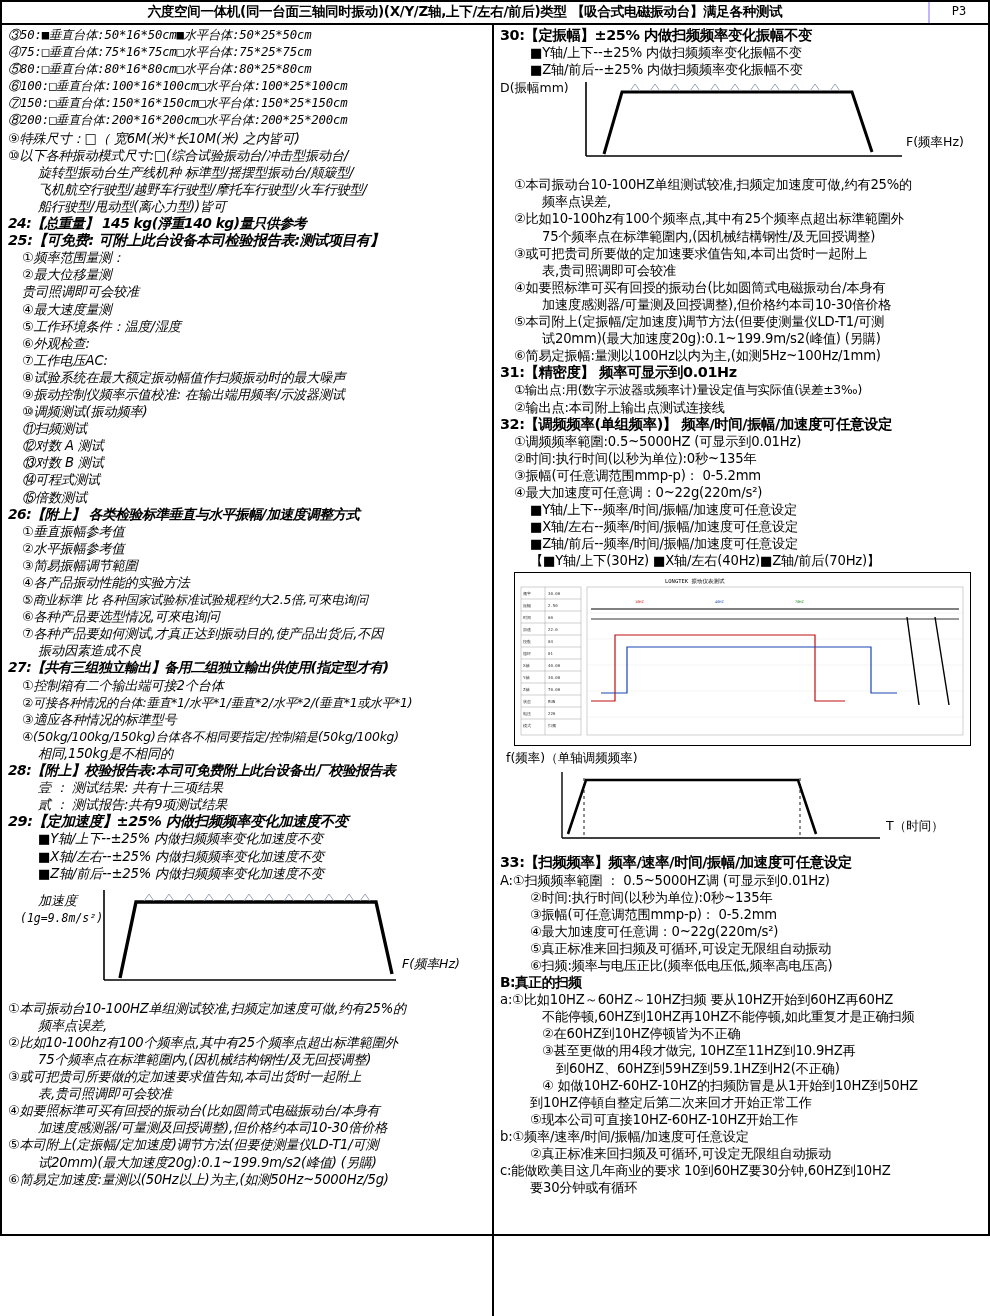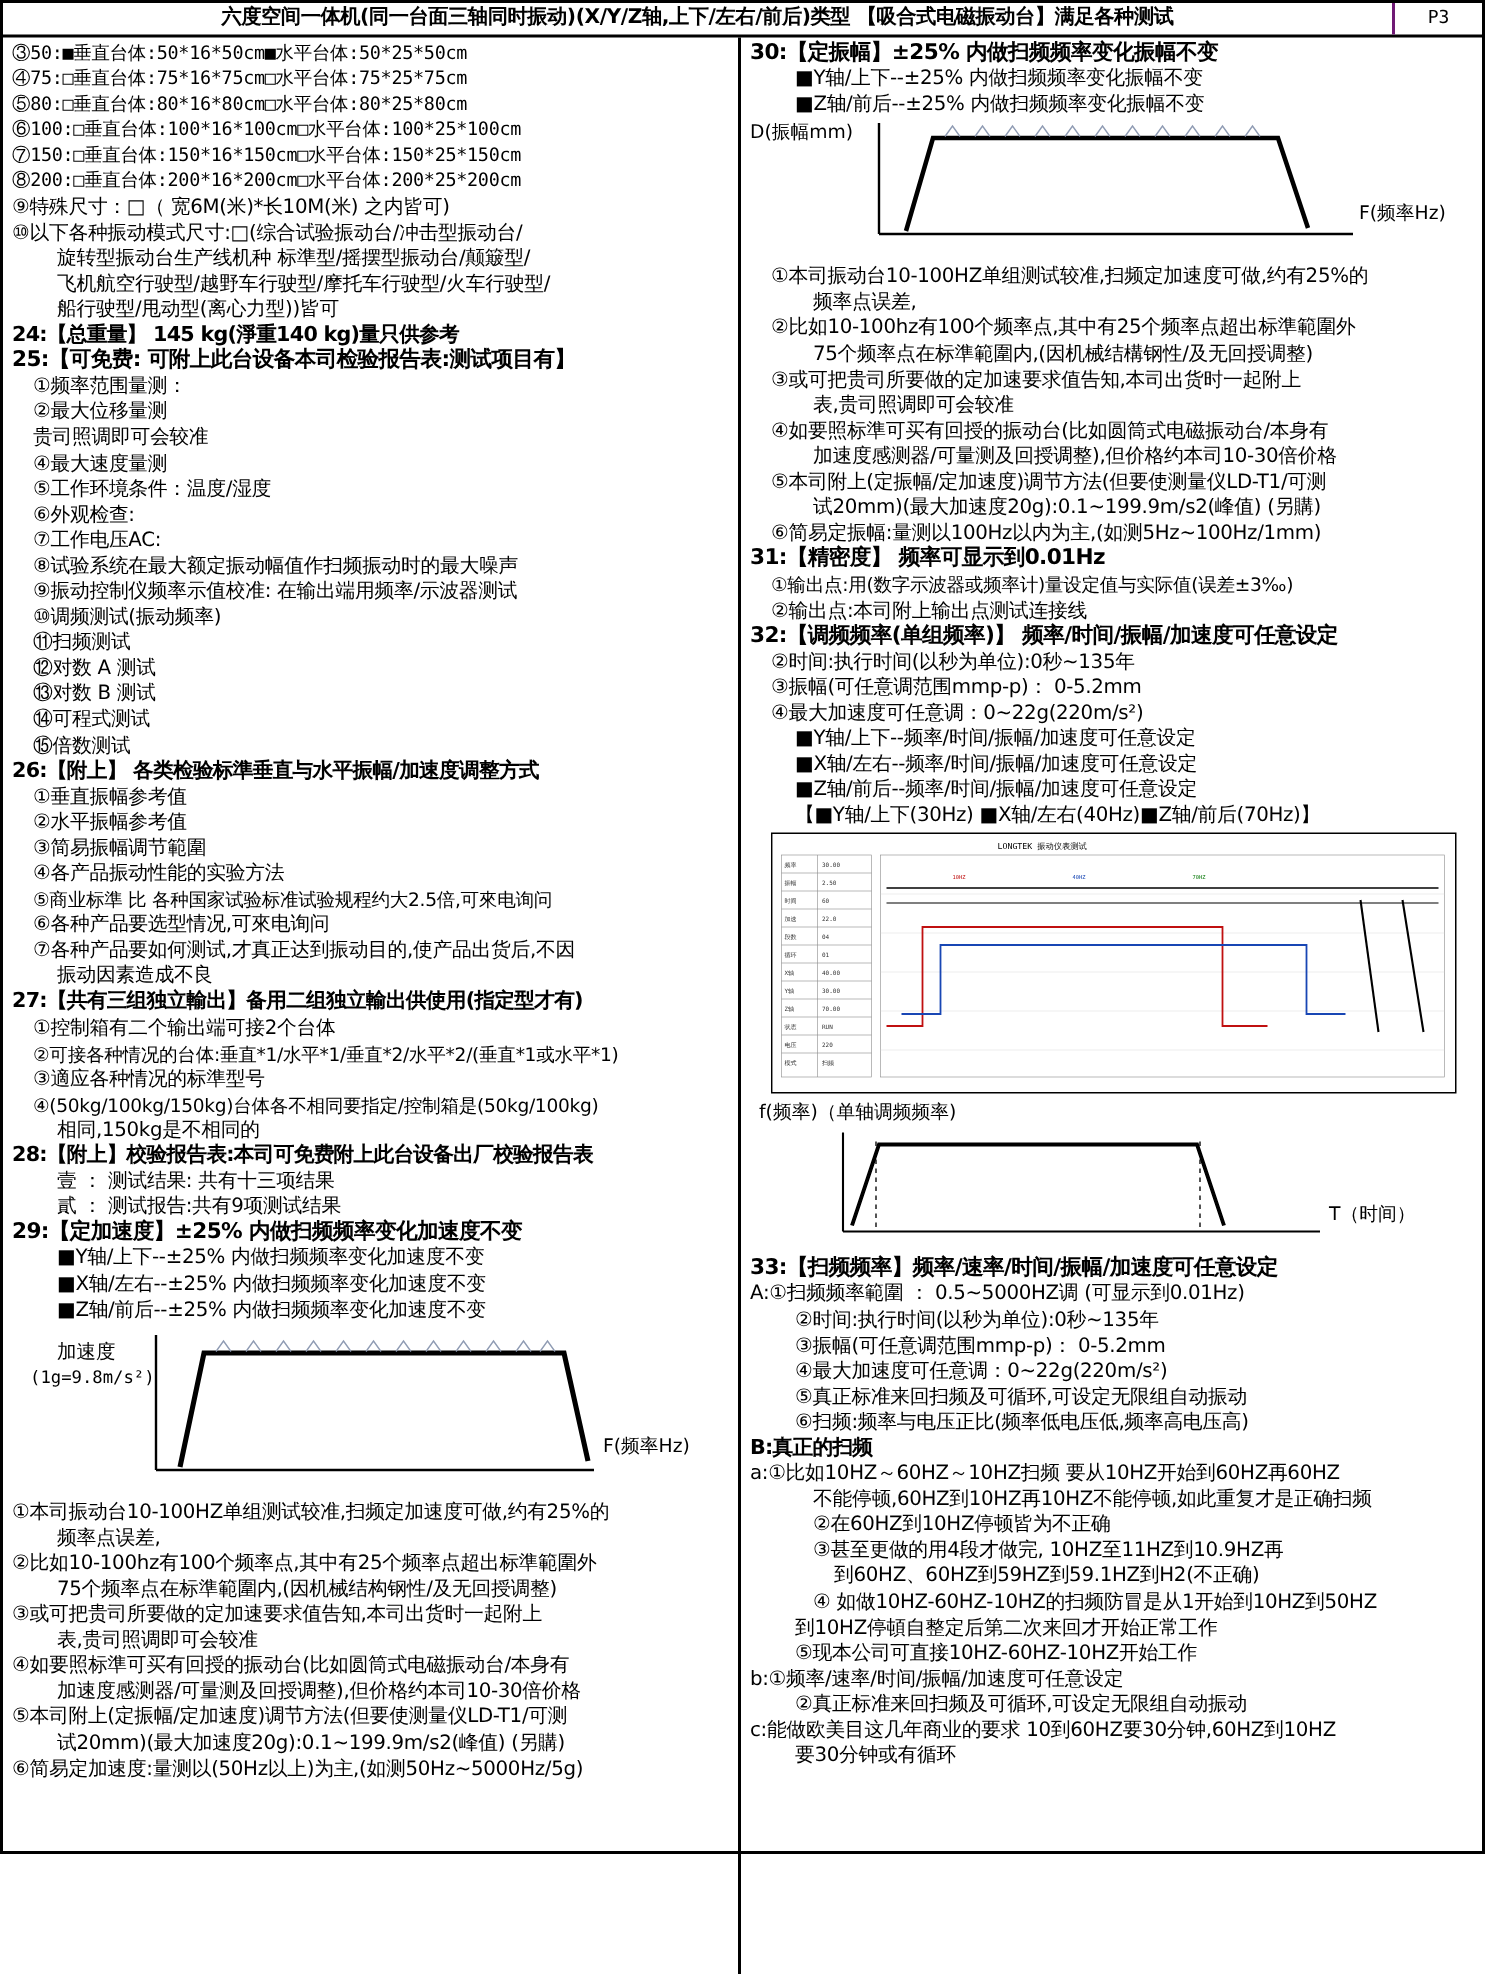--- a/index.html
+++ b/index.html
@@ -34,39 +34,40 @@
     text-align: center;
     font-size: 13.5px;
     font-weight: bold;
     line-height: 19px;
     letter-spacing: -0.3px;
     white-space: nowrap;
     overflow: hidden;
   }
   .header-page {
     flex: 0 0 58px;
-    border-left: 2px solid #701a75;
+    border-left: 2px solid #c4b5fd;
     text-align: center;
     font-size: 12px;
     line-height: 19px;
     font-family: "DejaVu Sans Mono", monospace;
   }
   
   .columns {
     display: flex;
     height: 1291px;
   }
   .col {
     box-sizing: border-box;
     position: relative;
   }
   .col-left {
     width: 492px;
     border-right: 2px solid #000;
     padding: 2px 4px 0 6px;
+    font-style: italic;
   }
   .col-right {
     width: 494px;
     padding: 2px 16px 0 6px;
     border-radius: 21px;
   }
   
   .ln {
     font-size: 13.2px;
     line-height: 17.1px;
@@ -286,20 +287,21 @@
       </div>
 
       <div class="ln bold">31:【精密度】 频率可显示到0.01Hz</div>
       <div>
         <div class="ln ind1 sm">①输出点:用(数字示波器或频率计)量设定值与实际值(误差±3‰)</div>
         <div class="ln ind1">②输出点:本司附上输出点测试连接线</div>
       </div>
 
       <div class="ln bold">32:【调频频率(单组频率)】 频率/时间/振幅/加速度可任意设定</div>
       <div>
+        <div class="ln ind1">①调频频率範圍:0.5~5000HZ (可显示到0.01Hz)</div>
         <div class="ln ind1">②时间:执行时间(以秒为单位):0秒~135年</div>
         <div class="ln ind1">③振幅(可任意调范围mmp-p)： 0-5.2mm</div>
         <div class="ln ind1">④最大加速度可任意调：0~22g(220m/s²)</div>
         <div class="ln ind2">■Y轴/上下--频率/时间/振幅/加速度可任意设定</div>
         <div class="ln ind2">■X轴/左右--频率/时间/振幅/加速度可任意设定</div>
         <div class="ln ind2">■Z轴/前后--频率/时间/振幅/加速度可任意设定</div>
         <div class="ln ind2">【■Y轴/上下(30Hz) ■X轴/左右(40Hz)■Z轴/前后(70Hz)】</div>
       </div>
 
       <div class="shot-box">

